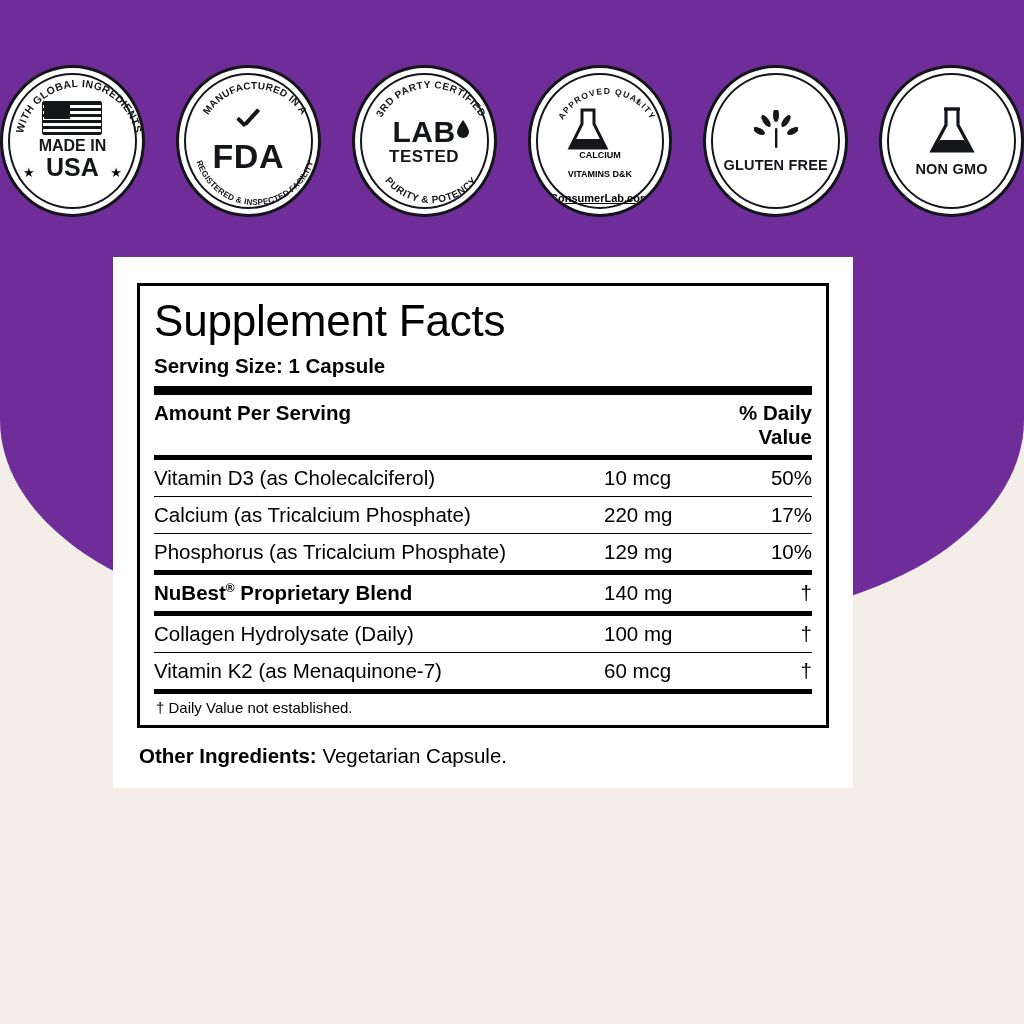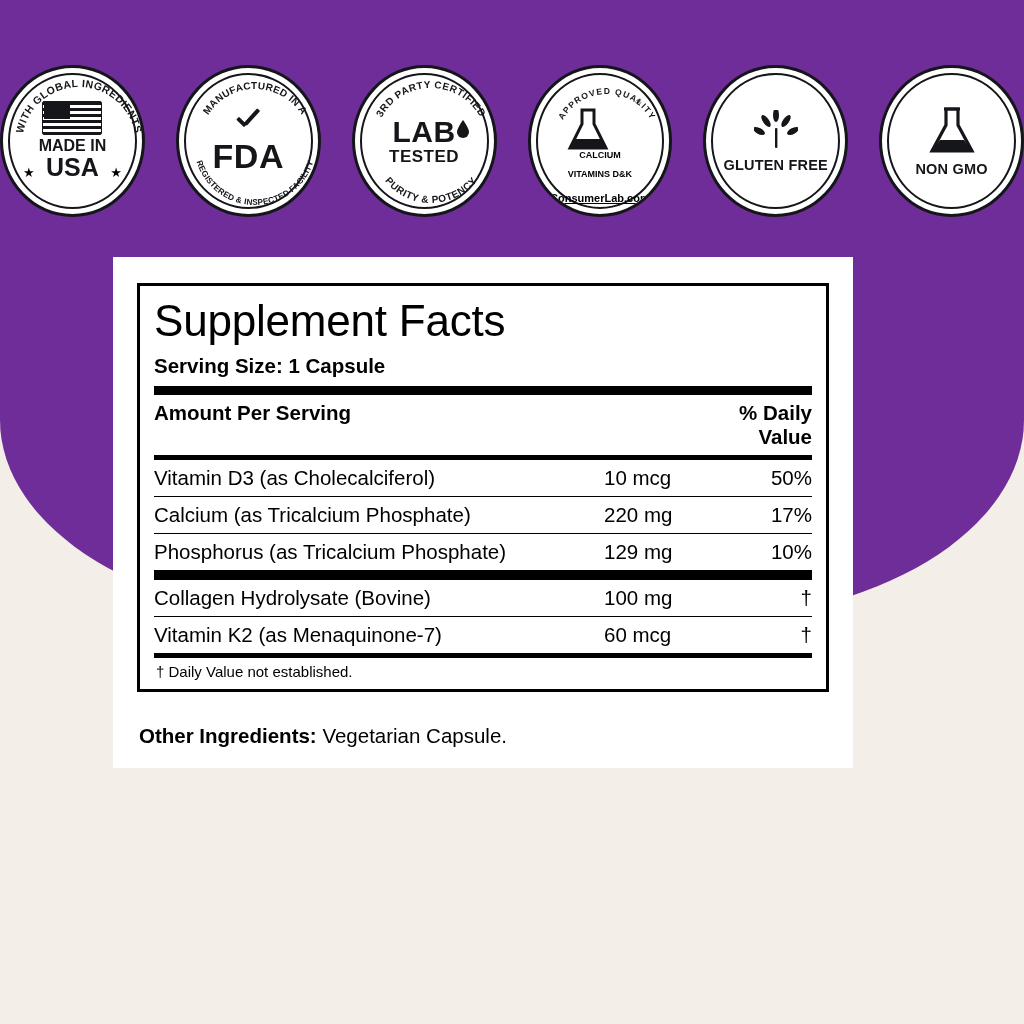--- a/index.html
+++ b/index.html
@@ -215,21 +215,21 @@
     padding-left: 12px;
   }
   .footnote {
     font-size: 15px;
     color: #000;
     padding: 5px 0 3px 2px;
   }
   .other-ing {
     font-size: 20.5px;
     color: #000;
-    padding: 32px 0 20px 2px;
+    padding: 16px 0 20px 2px;
   }
   .other-ing b { font-weight: bold; }
   sup.reg {
     font-size: 12px;
     vertical-align: super;
   }
   em { font-style: italic; }
 </style>
 </head>
 <body>
@@ -384,29 +384,34 @@
             <td class="col-amt">129 mg</td>
             <td class="col-dv">10%</td>
           </tr>
         </tbody>
       </table>
 
       <div class="rule-med"></div>
 
       <table class="sf-table">
         <tbody>
+          <tr>
+            <td class="col-name blend-name"><span>NuBest</span><sup class="reg">®</sup><span> Proprietary Blend</span></td>
+            <td class="col-amt">140 mg</td>
+            <td class="col-dv">†</td>
+          </tr>
         </tbody>
       </table>
 
       <div class="rule-med"></div>
 
       <table class="sf-table">
         <tbody>
           <tr>
-            <td class="col-name">Collagen Hydrolysate (Bovine)</td>
+            <td class="col-name">Collagen Hydrolysate (Daily)</td>
             <td class="col-amt">100 mg</td>
             <td class="col-dv">†</td>
           </tr>
           <tr class="row-line">
             <td class="col-name">Vitamin K2 (as Menaquinone-7)</td>
             <td class="col-amt">60 mcg</td>
             <td class="col-dv">†</td>
           </tr>
         </tbody>
       </table>

